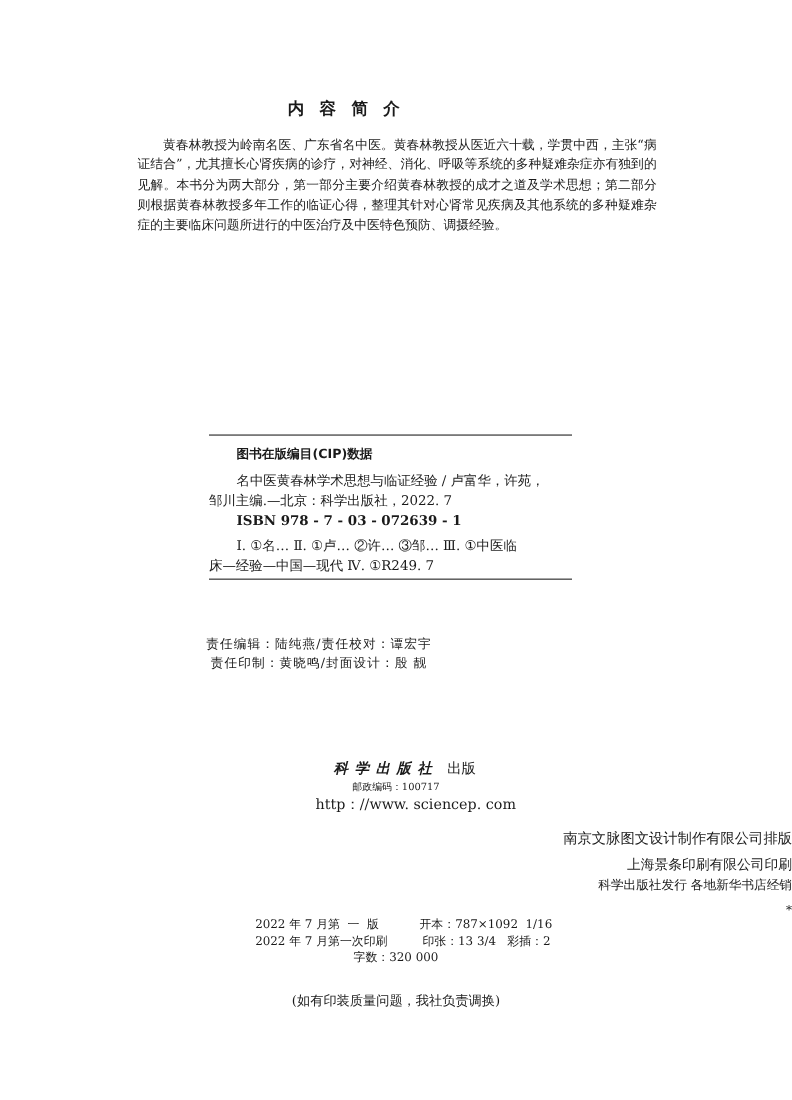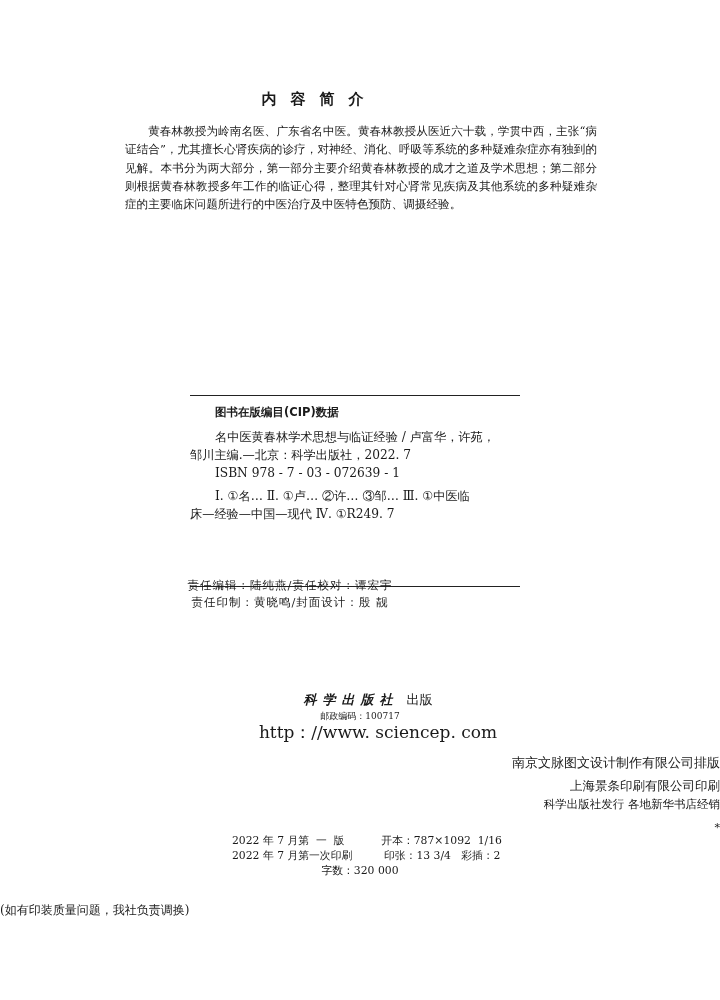--- a/index.html
+++ b/index.html
@@ -22,49 +22,49 @@
 
     .intro {
       position: absolute; left: 125px; top: 122px; width: 472px;
       font-size: 11.6px; line-height: 18.3px; text-align: justify;
     }
     .intro p { text-indent: 2em; }
 
     .cip {
       position: absolute; left: 190px; top: 395px; width: 330px;
       border-top: 1px solid #222; border-bottom: 1px solid #222;
-      padding: 8px 0 6px 0; height: 192px;
+      padding: 8px 0 6px 0; height: 132px;
     }
     .cip-heading {
       font-family: "DejaVu Sans", "Liberation Sans", sans-serif;
       font-weight: bold; font-size: 11.5px; padding-left: 25px;
       line-height: 16px; margin-bottom: 8px;
     }
     .cip-line { font-size: 12.2px; line-height: 18px; }
     .cip-indent { text-indent: 25px; }
     .cip-gap { margin-top: 5px; }
-    .cip-isbn { padding-left: 25px; font-size: 12.2px; line-height: 18px; }
+    .cip-isbn { padding-left: 25px; font-size: 12.2px; line-height: 18px; font-weight: bold; }
 
     .credits {
       position: absolute; left: 0; top: 577px; width: 580px;
       text-align: center; font-size: 11.5px; line-height: 16.5px;
       letter-spacing: 1px;
     }
 
     .publisher {
       position: absolute; left: 0; top: 690px; width: 720px;
       text-align: center;
     }
     .pub-brand { font-size: 13px; line-height: 20px; }
     .pub-logo {
       font-weight: bold; font-style: italic; letter-spacing: 6px;
       font-size: 13px; margin-right: 8px; margin-left: 16px;
     }
     .pub-small { font-size: 9px; line-height: 13px; }
-    .pub-url { font-size: 17px; line-height: 18px; padding-left: 36px; }
+    .pub-url { font-size: 13px; line-height: 18px; padding-left: 36px; }
 
     .printers {
       position: absolute; left: 0; top: 753px; width: 720px;
       text-align: right;
     }
     .printers .line1 { font-size: 13px; line-height: 20px; }
     .printers .line2 { font-size: 12.5px; line-height: 20px; margin-top: 3px; }
     .printers .line3 { font-size: 11.5px; line-height: 16px; }
     .printers .star { font-size: 11px; line-height: 16px; margin-top: 8px; }
 
@@ -74,21 +74,21 @@
     }
     .spec-row { display: flex; }
     .spec-left { width: 152px; white-space: pre; }
     .spec-right { white-space: pre; }
     .spec-center { text-align: center; width: 256px; }
     .price {
       position: absolute; left: 0; top: 882px; width: 720px; text-align: center;
       font-weight: bold; font-size: 12px; line-height: 18px;
     }
     .notice {
-      position: absolute; left: 0; top: 901px; width: 720px; text-align: left;
+      position: absolute; left: 0; top: 901px; width: 720px; text-align: center;
       font-size: 12px; line-height: 18px;
     }
   </style>
 </head>
 <body>
 
 <div class="page">
 
   <div class="title">内容简介</div>
 

